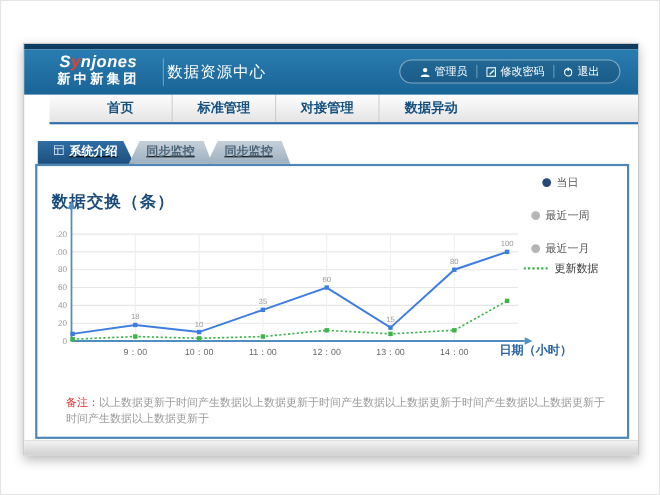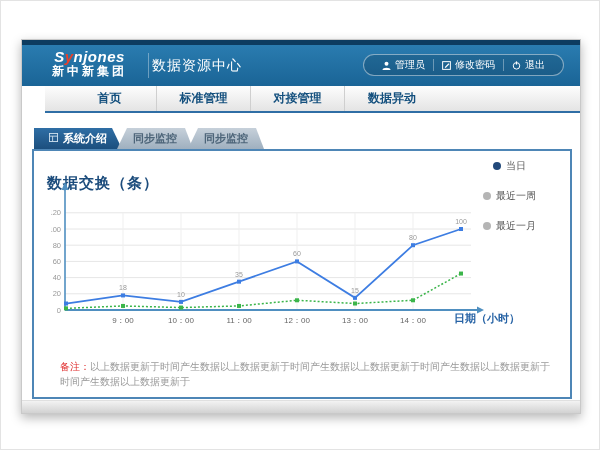--- a/index.html
+++ b/index.html
@@ -23,21 +23,21 @@
                padding:0 10px; gap:0; }
   .pill-item { display:flex; align-items:center; gap:4px; color:#fff; font-size:10px; padding:0 8px; cursor:pointer; white-space:nowrap; }
   .pill-sep { width:1px; height:12px; background:rgba(255,255,255,.35); }
   .pill-item svg { display:block; }
 
   .nav { height:27px; background:linear-gradient(#fdfdfd,#e4e4e4); border-bottom:2px solid #2f6ea5; display:flex; padding-left:18px;margin-left:23px; }
   .nav-item { width:94px; text-align:center; line-height:25px; font-size:12px; font-weight:bold; color:#14507e;
               border-right:1px solid #cfcfcf; cursor:pointer; }
   .nav-item:last-child { border-right:none; }
 
-  .tabs { position:absolute; left:12px; top:88px; display:flex; height:21px; z-index:3; }
+  .tabs { position:absolute; left:12px; top:88px; display:flex; height:21px; z-index:3;text-decoration:underline; }
   .tab { height:21px; line-height:21px; font-size:11px; font-weight:bold; text-align:center; cursor:pointer; }
   .tab-active { width:88px; color:#fff; background:linear-gradient(#2f6ea5,#1c4f7e);
                 clip-path:polygon(0 100%, 0 0, calc(100% - 10px) 0, 100% 100%);
                 display:flex; align-items:center; justify-content:center; gap:5px; }
   .tab-inactive { width:76px; margin-left:-5px; color:#4d6579; background:linear-gradient(#c6d0da,#9fb0bf);
                   clip-path:polygon(0 100%, 10px 0, calc(100% - 8px) 0, 100% 100%); }
 
   .panel { position:absolute; left:10px; top:109px; width:540px; height:250px; border:2px solid #4e86b6; background:#fff; }
 
   .range-group { position:absolute; right:34px; top:8px; display:flex; gap:16px; align-items:center;flex-direction:column; }
@@ -209,20 +209,28 @@
             <rect x="244" y="118.28" width="4" height="4" fill="#3bb54a"></rect>
             <rect x="302" y="121.52" width="4" height="4" fill="#3bb54a"></rect>
             <rect x="360" y="118.28" width="4" height="4" fill="#3bb54a"></rect>
             <rect x="408" y="91.55" width="4" height="4" fill="#3bb54a"></rect>
           </svg>
       </div>
 
       <div class="xlabel">日期（小时）</div>
 
       <div class="legend">
+        <div class="legend-row">
+          <span>
+            <svg width="22" height="4" viewBox="0 0 22 4">
+                <line x1="0" y1="2" x2="22" y2="2" stroke="#3bb54a" stroke-width="2" stroke-dasharray="2,2"></line>
+              </svg>
+          </span>
+          <span class="legend-label">更新数据</span>
+        </div>
       </div>
 
       <div class="note">
         <span class="note-label">备注：</span><span>以上数据更新于时间产生数据以上数据更新于时间产生数据以上数据更新于时间产生数据以上数据更新于时间产生数据以上数据更新于</span>
       </div>
 
     </div>
 
     <div class="footer-strip"></div>
   </div>

